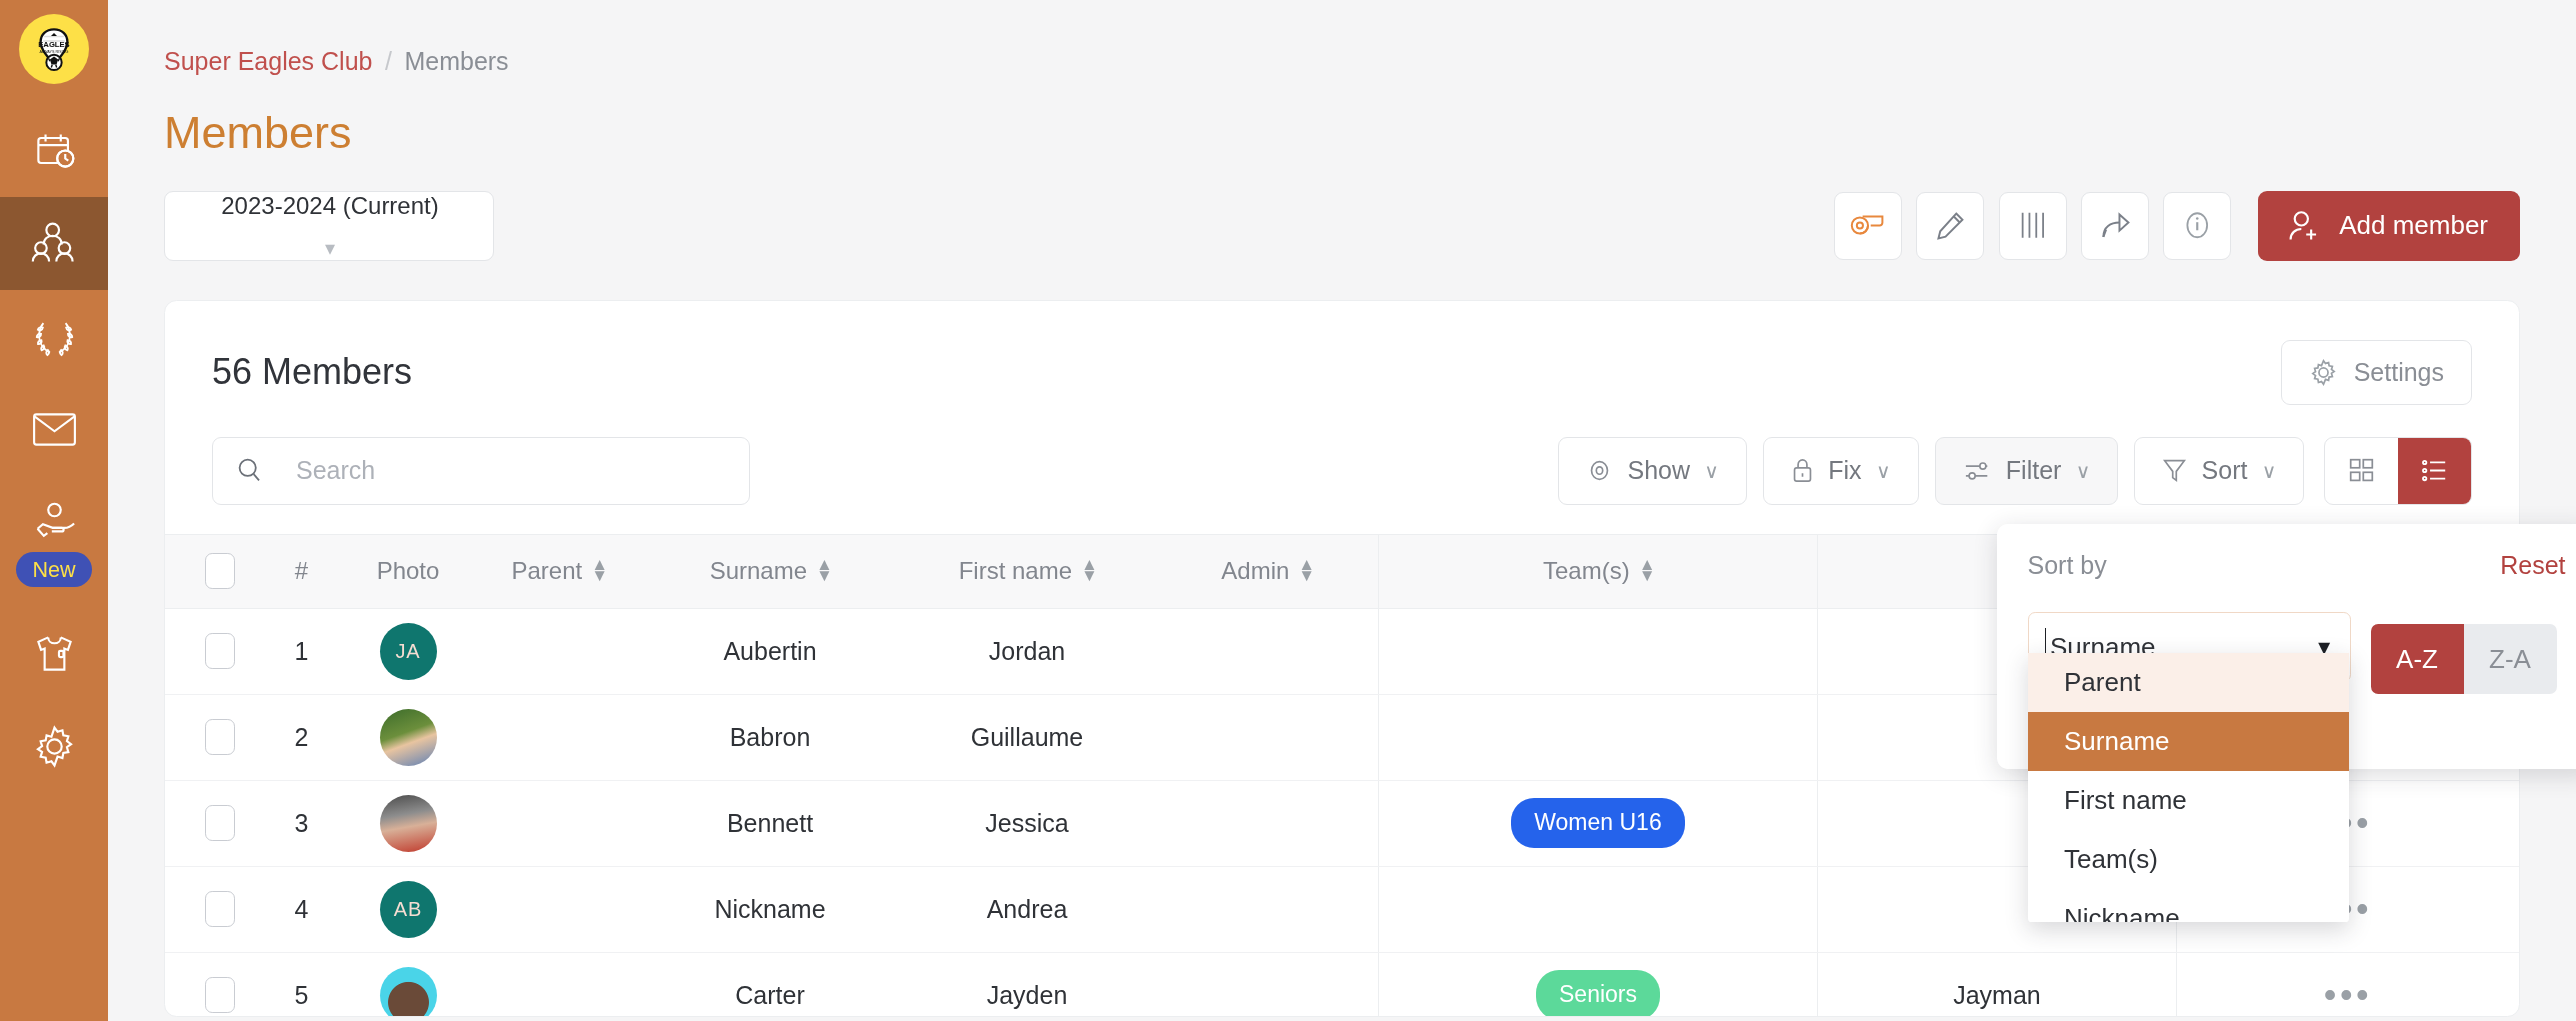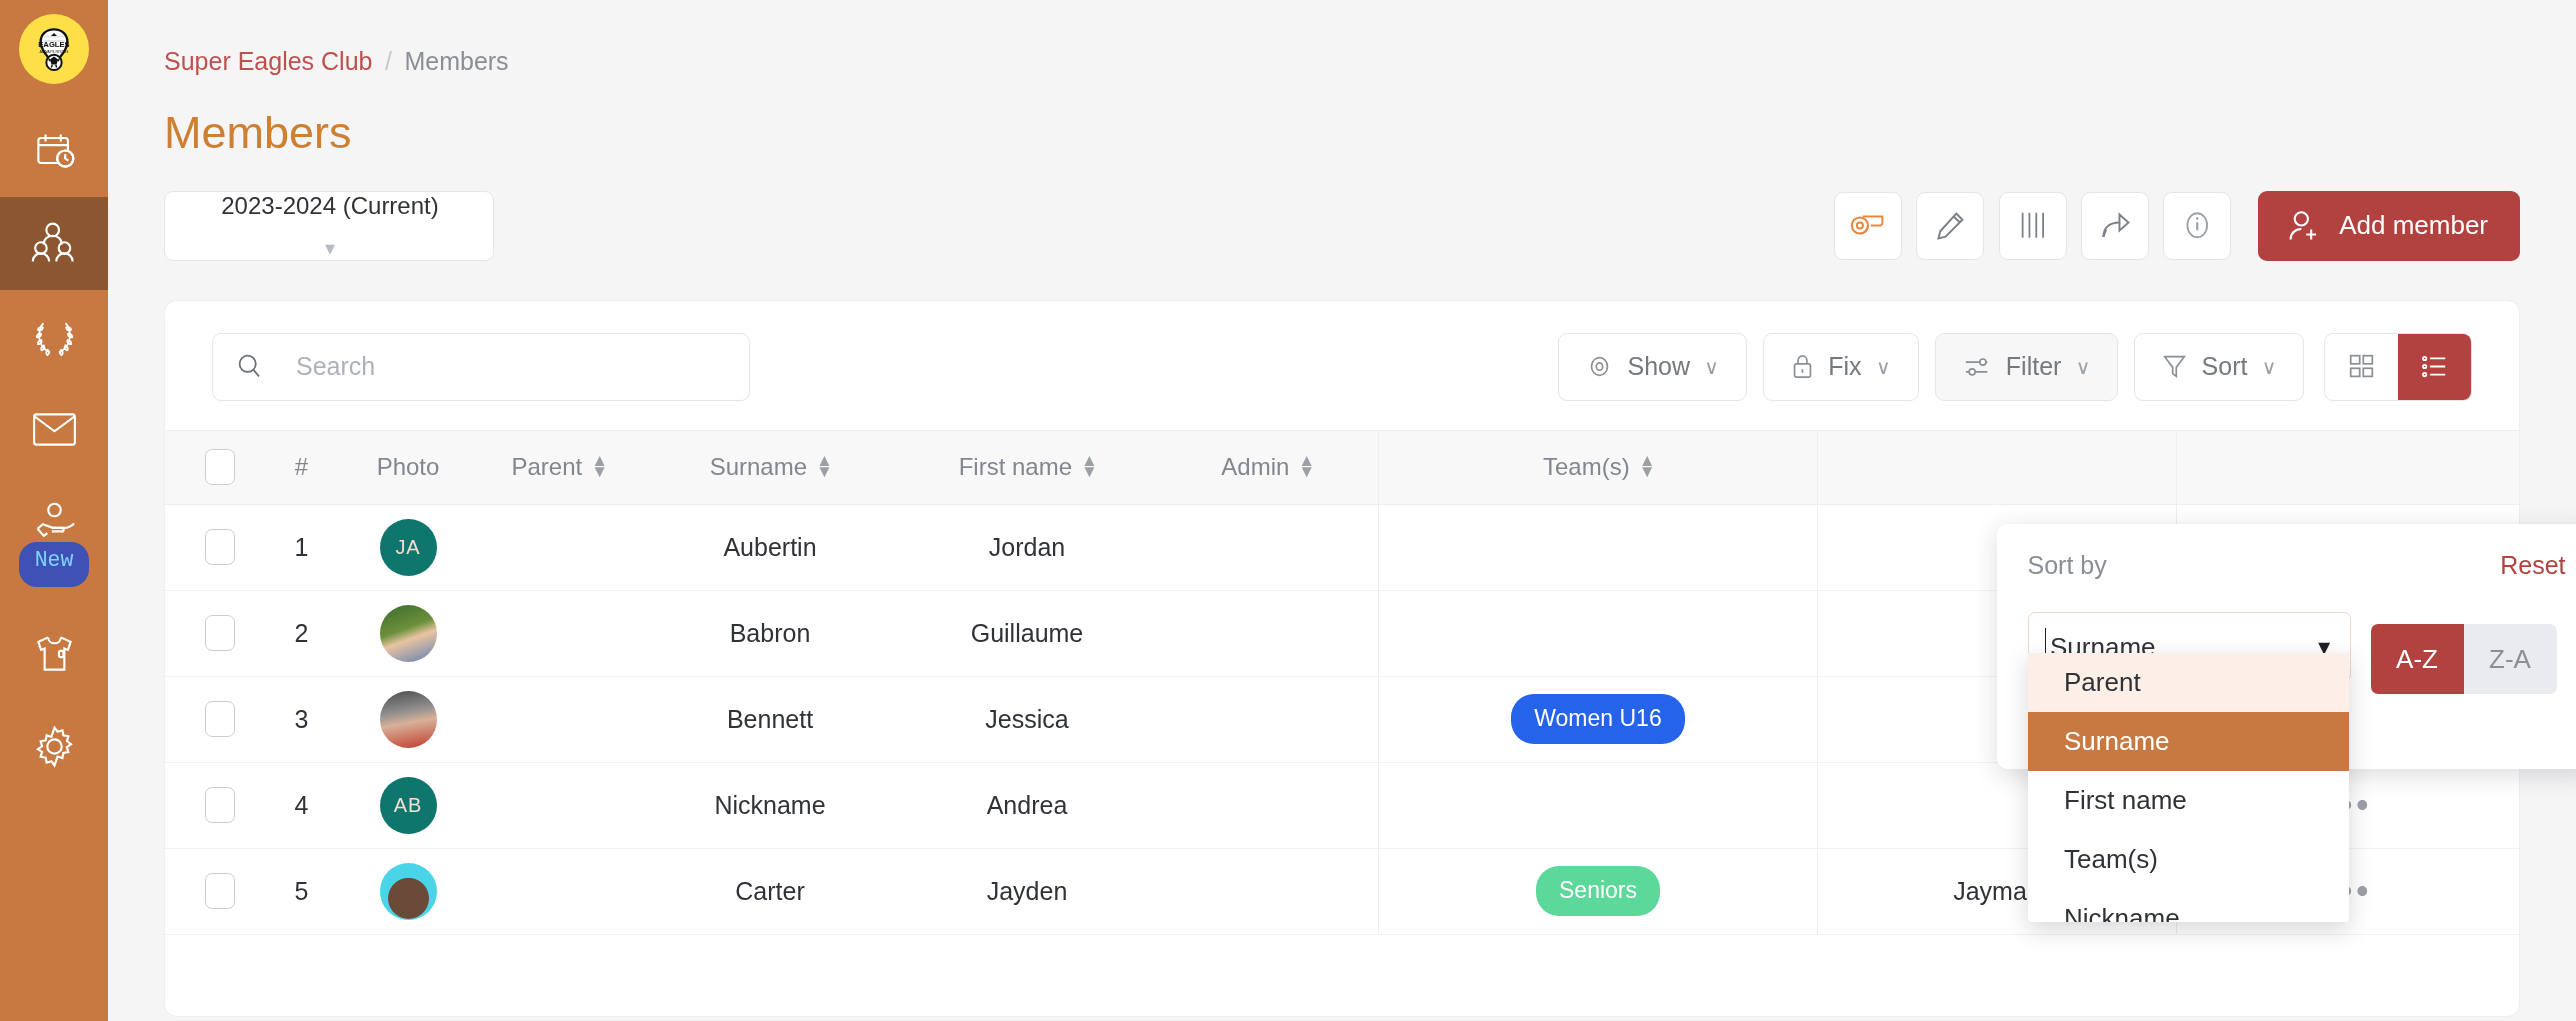--- a/index.html
+++ b/index.html
@@ -33,23 +33,23 @@
   }
   .nav-item.active { background: #8c5730; }
   .nav-item svg { display:block; }
   .nav-item.sp-cal { margin-top: 20px; }
   .nav-badge {
     position: absolute;
     left: 0; right: 0; bottom: -18px;
     display: flex; justify-content: center;
   }
   .nav-badge span {
-    background: #3f51b5; color: #7dd3fc;
+    background: #3f51b5; color: #fde047;
     font-size: 21.5px; line-height: 1;
-    padding: 8px 16px 16px; border-radius: 18px; font-family: Liberation Mono, monospace;
+    padding: 8px 16px 6px; border-radius: 18px;
   }
 
   
   #main { flex: 1 1 auto; height: 756px; position: relative; }
 
   .breadcrumb {
     display: flex; align-items: center; gap: 12.5px;
     padding: 47px 0 0 56px;
     font-size: 25px;
   }
@@ -370,20 +370,30 @@
             <path d="M4 34c0-7 5.4-11.6 12-11.6"></path>
             <path d="M27 23v11M21.5 28.5h11"></path>
           </svg>
           <span>Add member</span>
         </div>
       </div>
     </div>
 
     <div class="card">
 
+      <div class="card-head">
+        <div class="card-title">56 Members</div>
+        <div class="settings-btn">
+          <svg width="29" height="29" viewBox="0 0 32 32" fill="none" stroke="#9aa0a6" stroke-width="1.9">
+            <circle cx="16" cy="16" r="5"></circle>
+            <path d="M16 3l2.2 3 3.4-1 .6 3.6 3.6.6-1 3.4 3 2.2-3 2.2 1 3.4-3.6.6-.6 3.6-3.4-1L16 29l-2.2-3-3.4 1-.6-3.6-3.6-.6 1-3.4-3-2.2 3-2.2-1-3.4 3.6-.6.6-3.6 3.4 1z"></path>
+          </svg>
+          <span>Settings</span>
+        </div>
+      </div>
 
       <div class="filters">
         <div class="search-box">
           <svg width="27" height="27" viewBox="0 0 30 30" fill="none" stroke="#6b7078" stroke-width="2">
             <circle cx="13" cy="12" r="9"></circle>
             <path d="M19.6 19l6 7"></path>
           </svg>
           <span class="ph">Search</span>
         </div>
 

